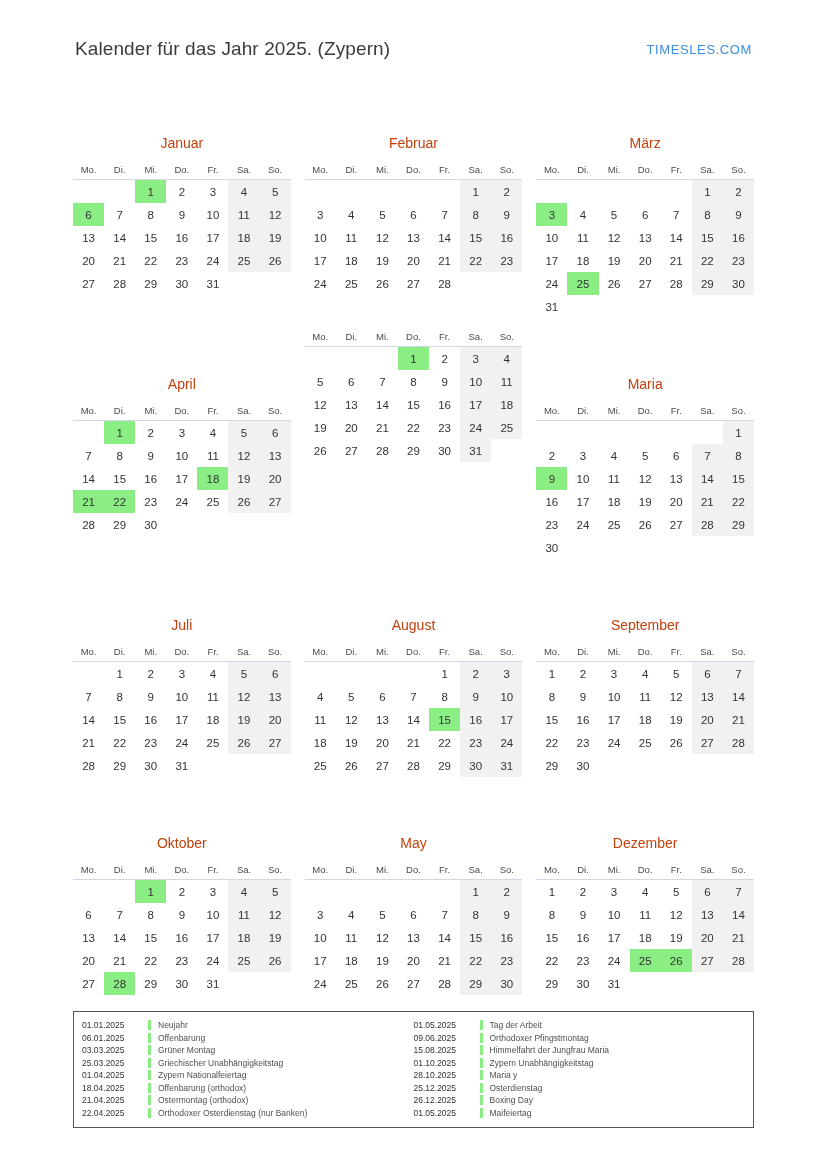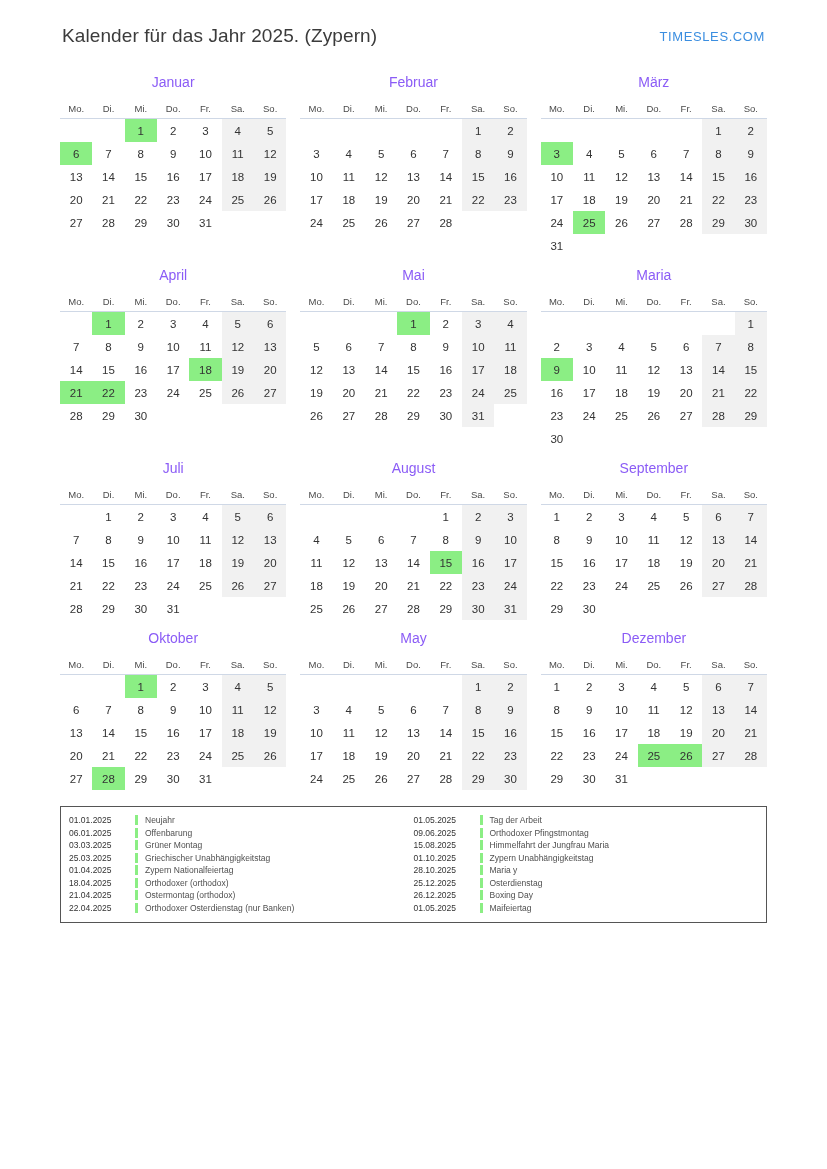--- a/index.html
+++ b/index.html
@@ -11,21 +11,21 @@
     width: 827px;
     height: 1169px;
     font-family: "Liberation Sans", sans-serif;
     color: #333333;
     position: relative;
   }
   .page {
     width: 827px;
     height: 906px;
     box-sizing: border-box;
-    padding: 4px;
+    padding: 17px;
     position: relative;
   }
   
   .header {
     display: flex;
     align-items: center;
     justify-content: space-between;
     padding: 18px 58px 0 58px;
     height: 46px;
     box-sizing: border-box;
@@ -47,23 +47,24 @@
     display: grid;
     grid-template-columns: repeat(3, 1fr);
     grid-column-gap: 14px;
     grid-row-gap: 0px;
   }
   .month {
     padding-top: 10px;
   }
   .month-name {
     text-align: center;
-    color: #8b5cf6;
+    color: #c2410c;
     font-size: 14px;
     padding-bottom: 10px;
+    margin-top: 48px;
   }
   table.cal {
     border-collapse: collapse;
     width: 100%;
     table-layout: fixed;
   }
   table.cal th {
     font-size: 9.5px;
     font-weight: normal;
     color: #4a4a4a;
@@ -385,21 +386,20 @@
               <td class="">30</td>
               <td class="empty"></td>
               <td class="empty"></td>
               <td class="empty"></td>
               <td class="empty"></td>
             </tr>
           </tbody>
         </table>
       </div>
       <div class="month">
-        <div class="month-name">Mai</div>
         <table class="cal">
           <thead>
             <tr>
               <th>Mo.</th>
               <th>Di.</th>
               <th>Mi.</th>
               <th>Do.</th>
               <th>Fr.</th>
               <th>Sa.</th>
               <th>So.</th>
@@ -929,21 +929,21 @@
           <span class="legend-label">Griechischer Unabhängigkeitstag</span>
         </div>
         <div class="legend-row">
           <span class="legend-date">01.04.2025</span>
           <span class="legend-bar"></span>
           <span class="legend-label">Zypern Nationalfeiertag</span>
         </div>
         <div class="legend-row">
           <span class="legend-date">18.04.2025</span>
           <span class="legend-bar"></span>
-          <span class="legend-label">Orthodoxer (orthodox)</span>
+          <span class="legend-label">Offenbarung (orthodox)</span>
         </div>
         <div class="legend-row">
           <span class="legend-date">21.04.2025</span>
           <span class="legend-bar"></span>
           <span class="legend-label">Ostermontag (orthodox)</span>
         </div>
         <div class="legend-row">
           <span class="legend-date">22.04.2025</span>
           <span class="legend-bar"></span>
           <span class="legend-label">Orthodoxer Osterdienstag (nur Banken)</span>

